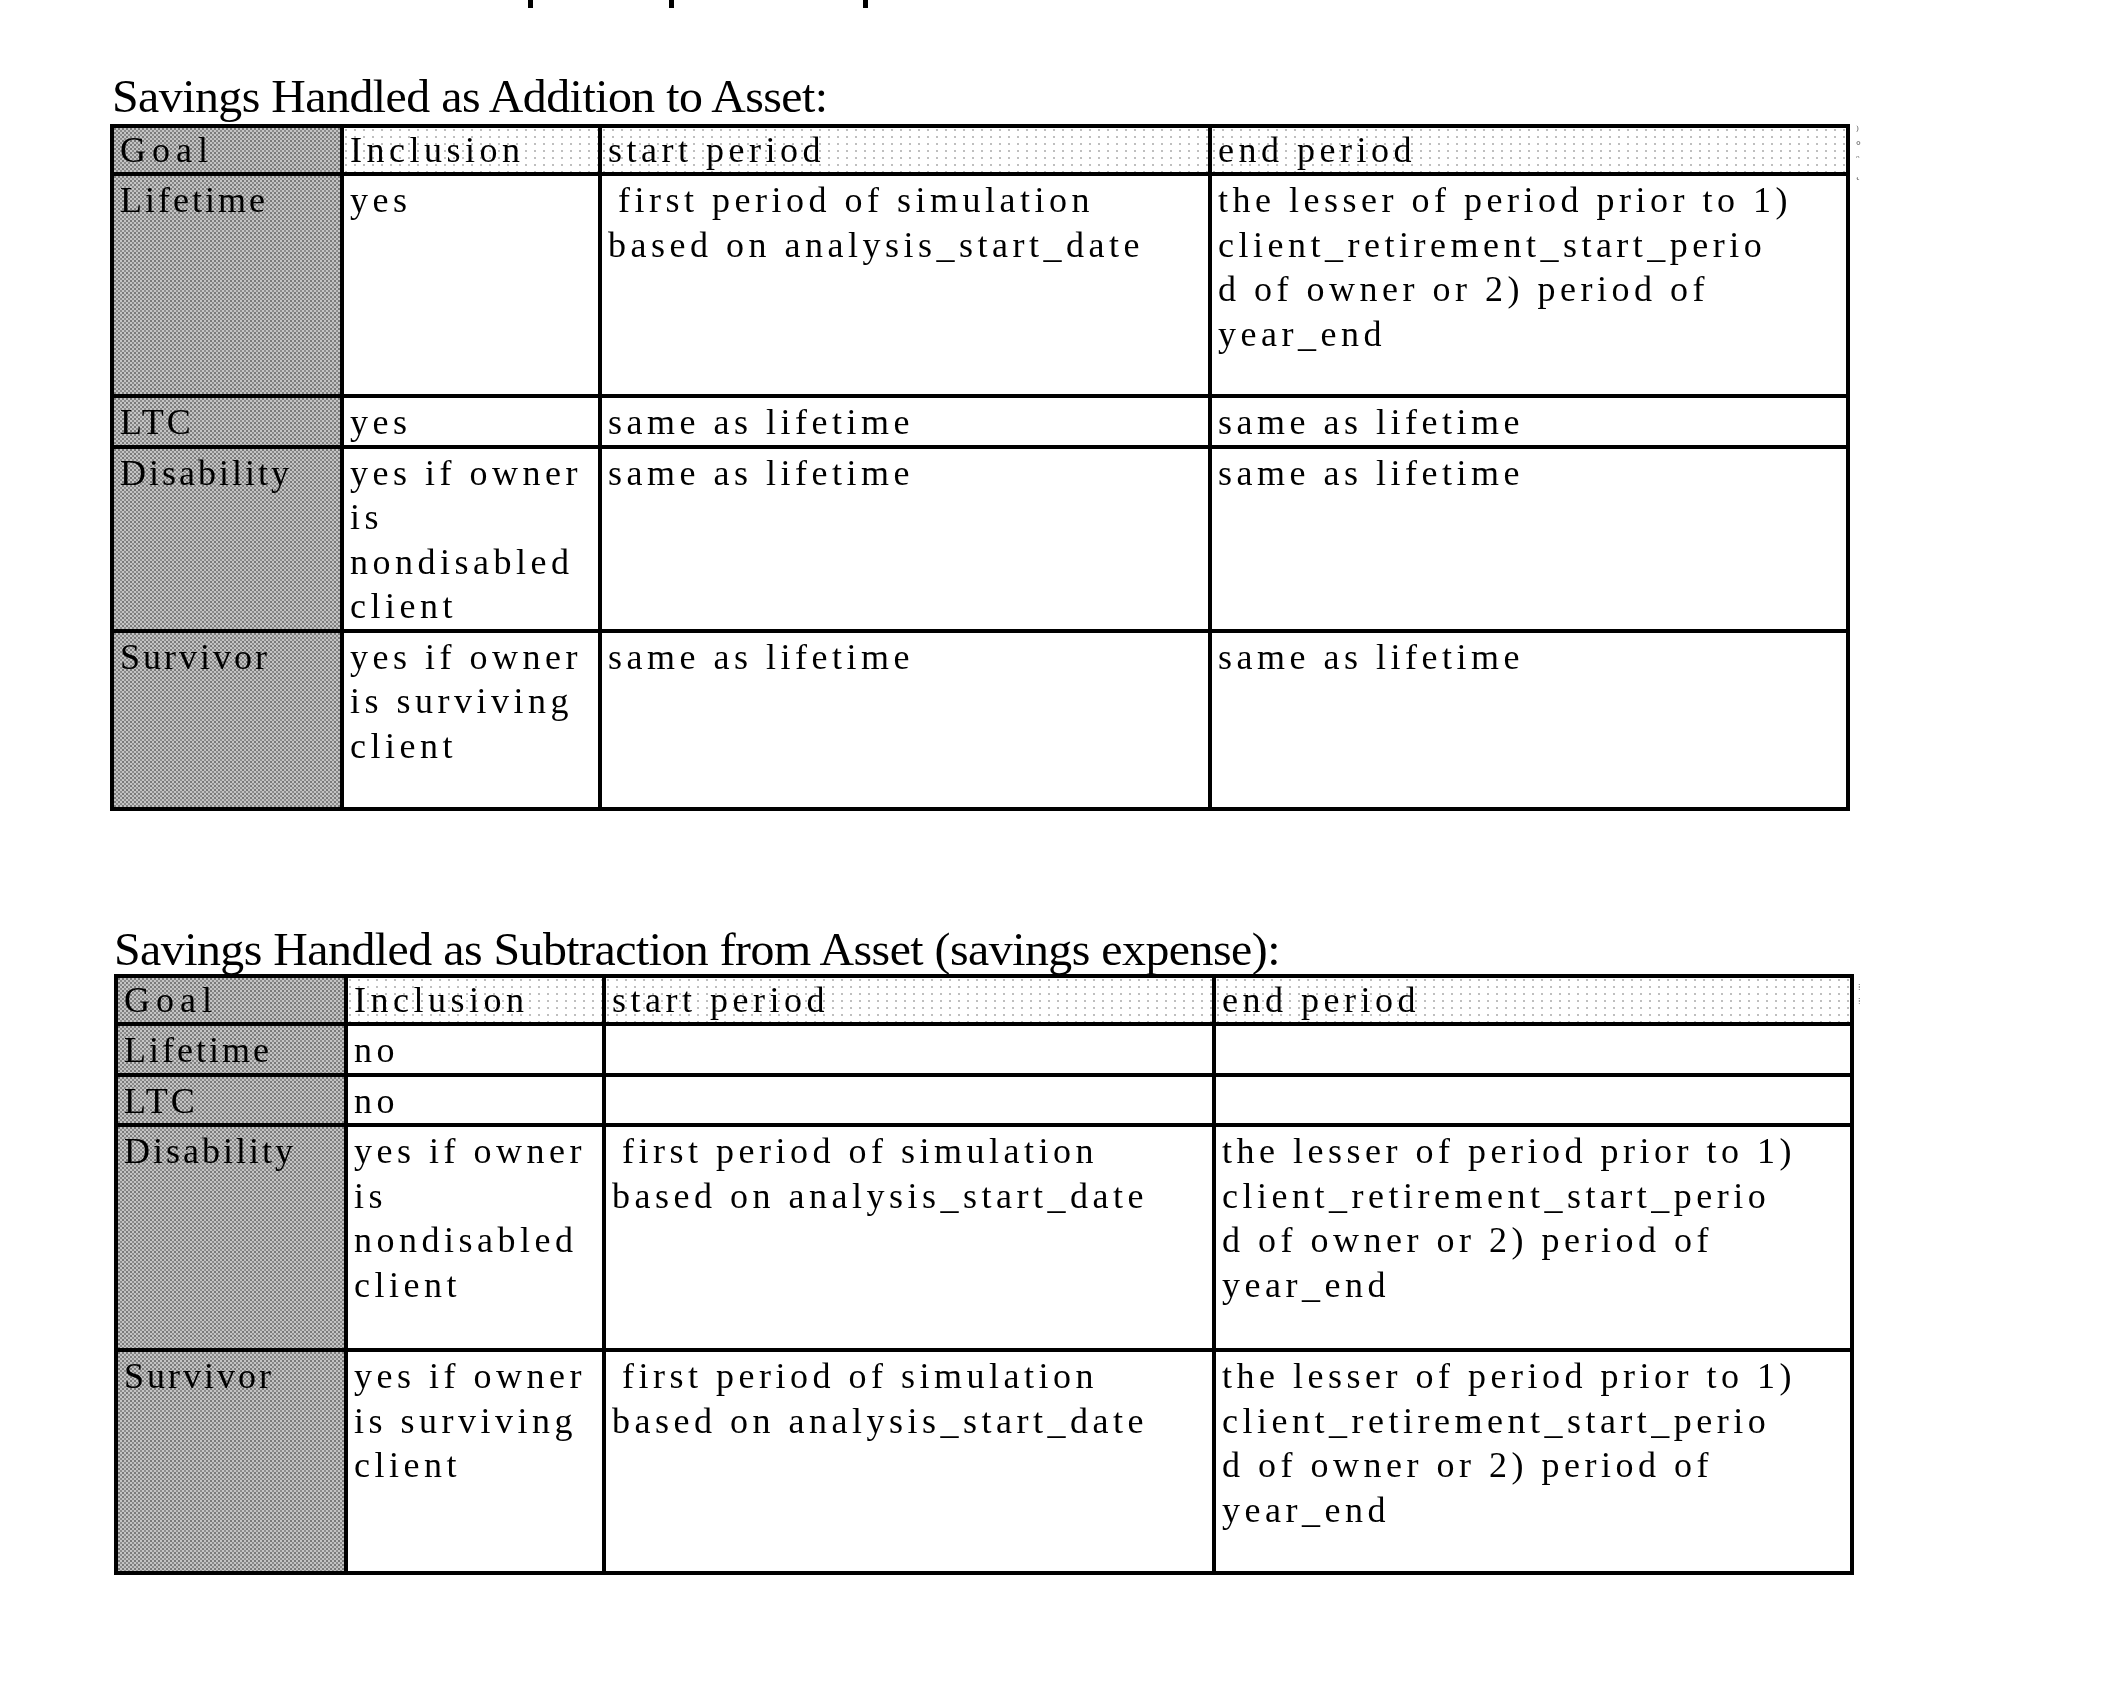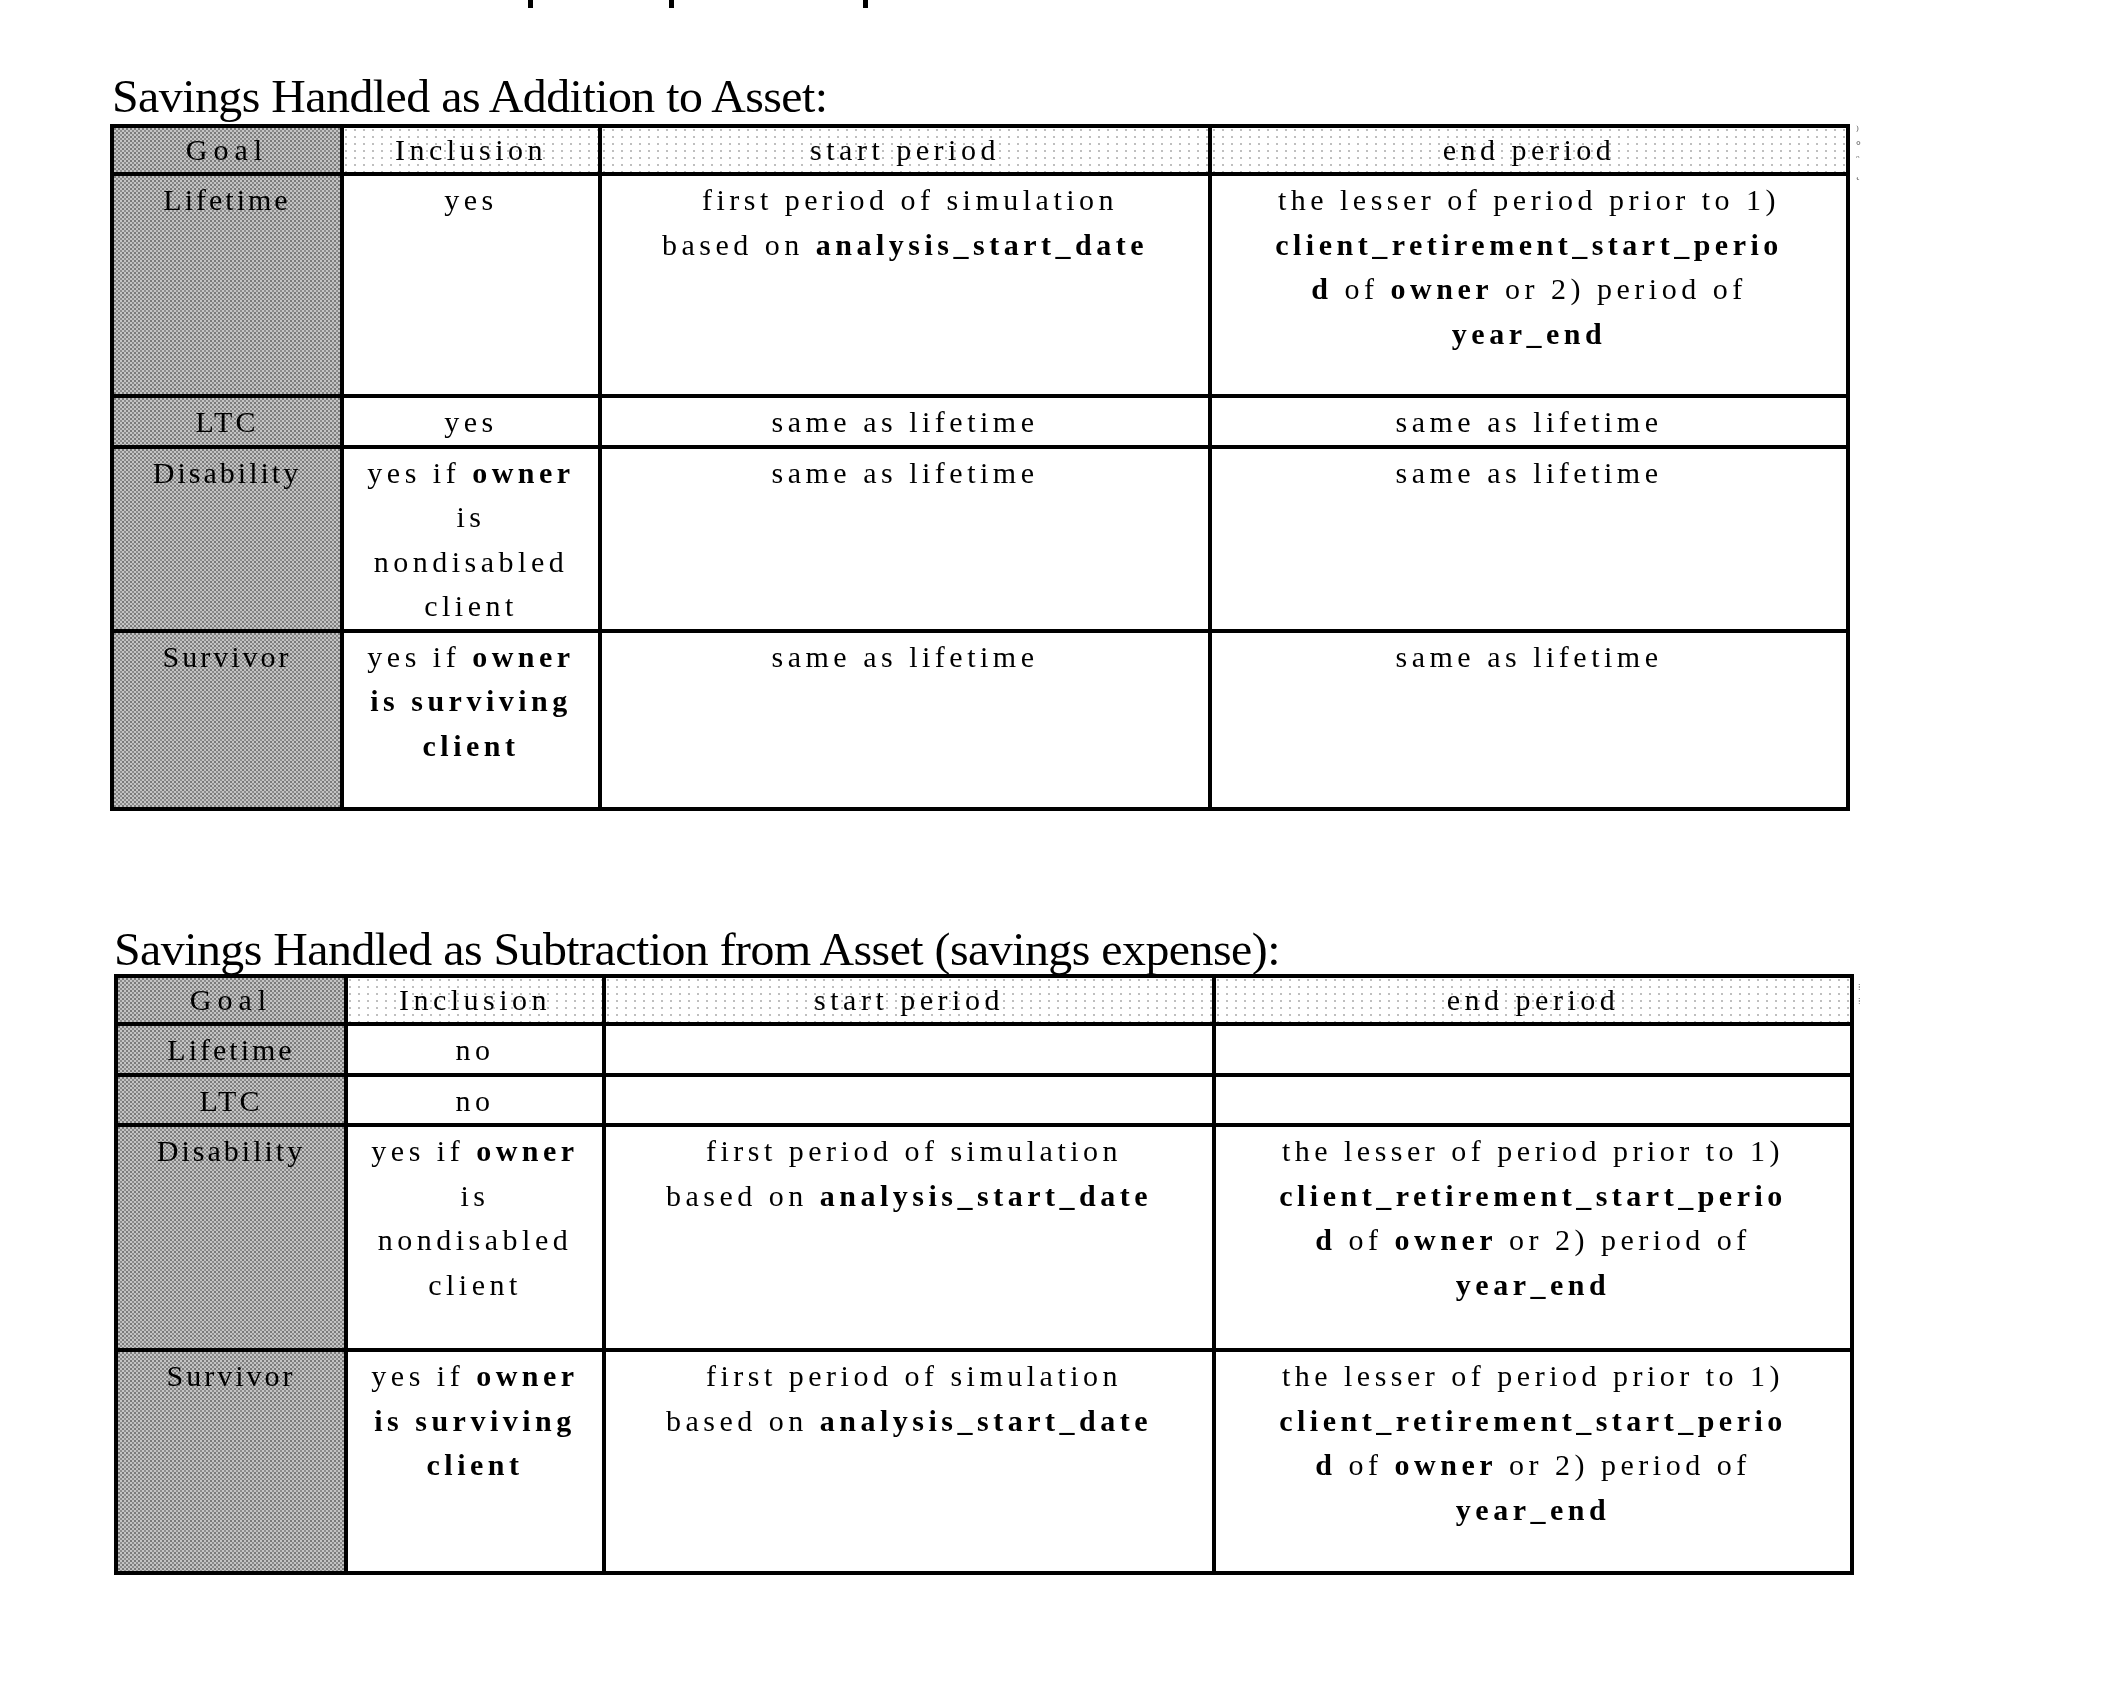--- a/index.html
+++ b/index.html
@@ -13,40 +13,40 @@
       position: absolute; left: 112px; margin: 0;
       font-size: 46px; font-weight: normal; line-height: 1; white-space: nowrap;
       letter-spacing: -0.5px; transform-origin: left top; transform: scaleX(1.04);
     }
     table.grid {
       position: absolute; border-collapse: collapse; table-layout: fixed;
       border: 4px solid #000;
     }
     table.grid td, table.grid th {
       border: 4px solid #000; vertical-align: top; padding: 2px 6px 0 6px;
-      font-size: 30px; letter-spacing: 4.5px; line-height: 44.5px; text-align: center;
+      font-size: 36px; letter-spacing: 4.5px; line-height: 44.5px; text-align: left;
       overflow: hidden; white-space: nowrap;
     }
     table.grid th { font-weight: normal; line-height: 40px; padding-top: 2px; }
     table.grid th.goal, table.grid td.goal {
       font-weight: normal;
       background-color: #c4c4c4;
       background-image:
         radial-gradient(circle at 1px 1px, #7a7a7a 0.9px, transparent 1.1px),
         radial-gradient(circle at 3px 3px, #8c8c8c 0.8px, transparent 1px);
       background-size: 4px 4px, 4px 4px;
     }
     table.grid th.goal { letter-spacing: 6px; }
     table.grid td.goal { letter-spacing: 3px; margin-left: 42px; }
     table.grid th.speckle {
       background-image: radial-gradient(circle at 2px 2px, #bdbdbd 0.7px, transparent 1px);
       background-size: 9px 7px;
     }
     .ln { display: block; }
-    .b { font-weight: bold; }
+    .b { font-weight: normal; }
     .side-noise { position: absolute; width: 6px; color: #555; font-size: 12px; line-height: 14px; }
   </style>
 </head>
 <body>
 
 <div class="top-fragments">
   <span style="left:528px"></span>
     <span style="left:669px"></span>
     <span style="left:863px"></span>
 </div>

